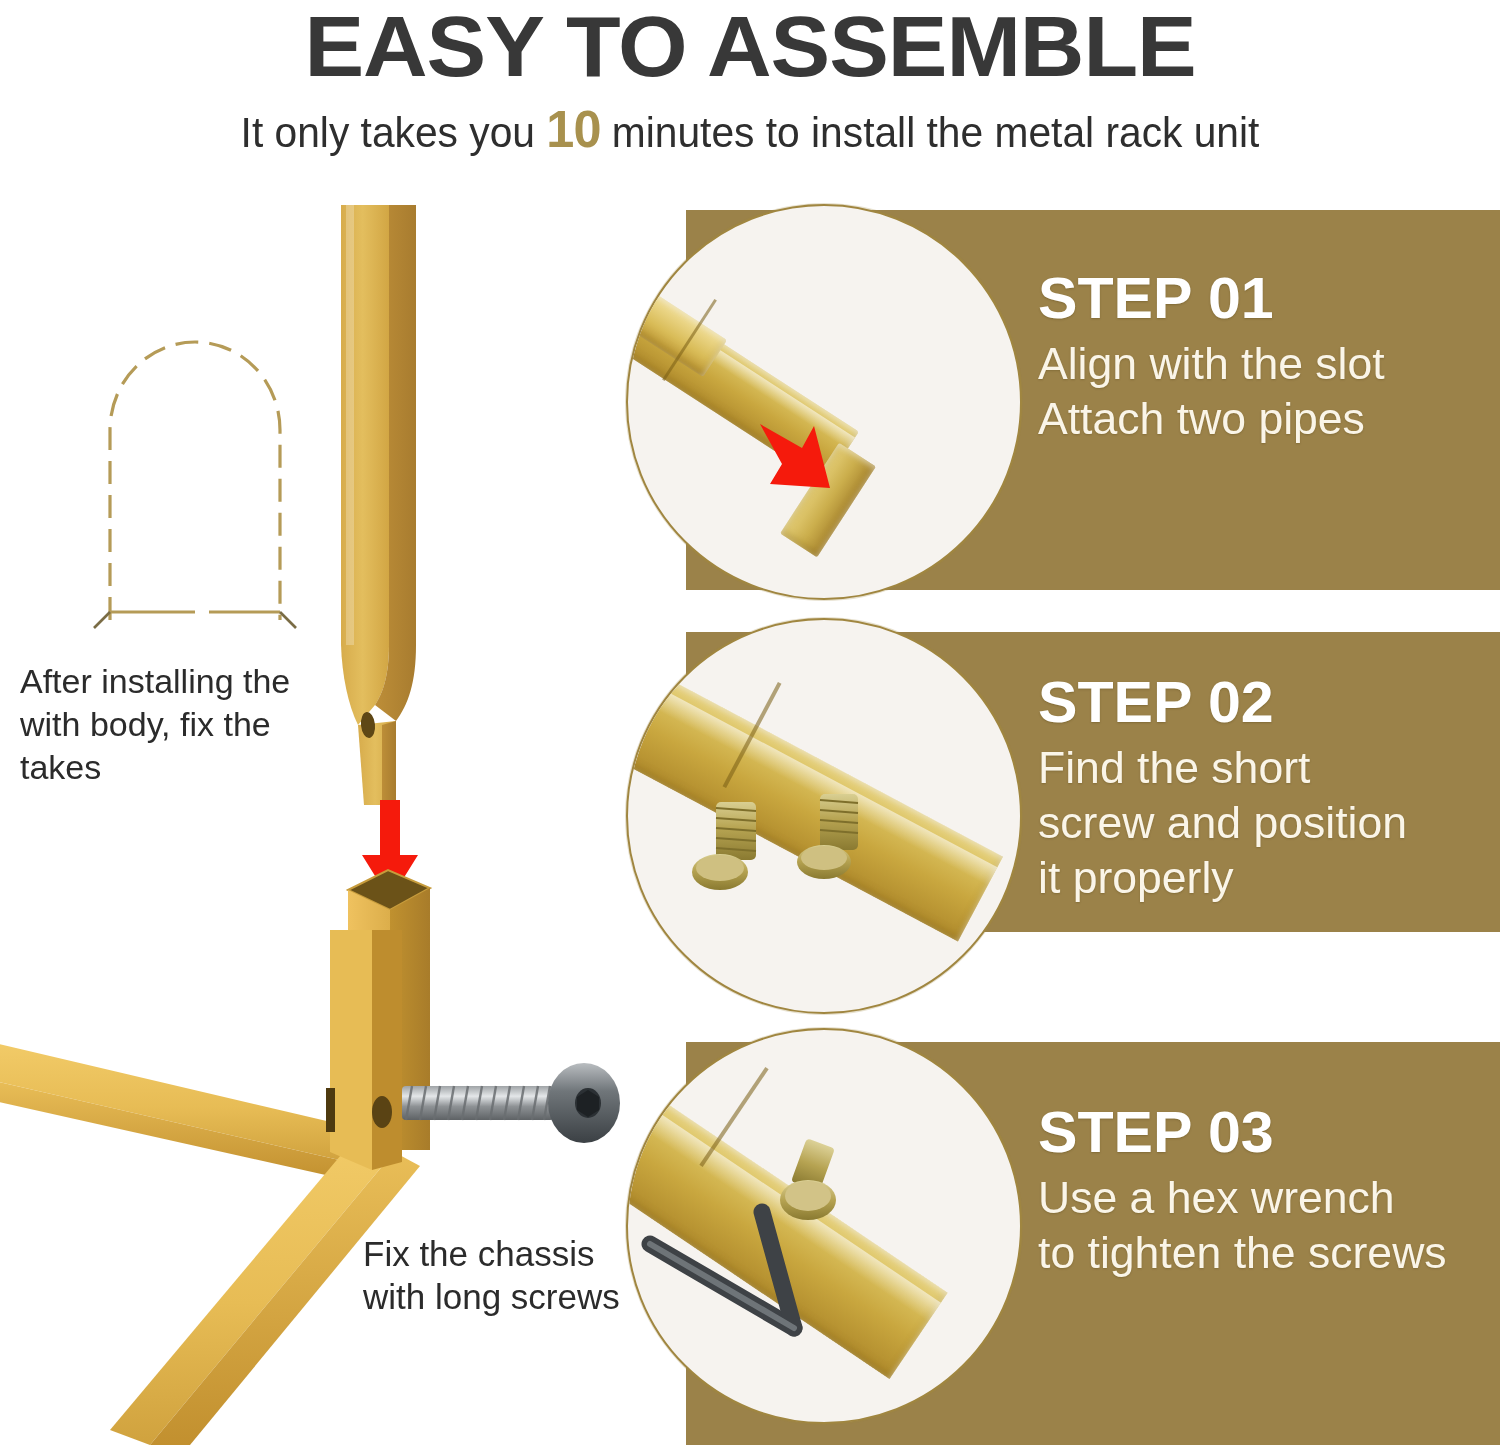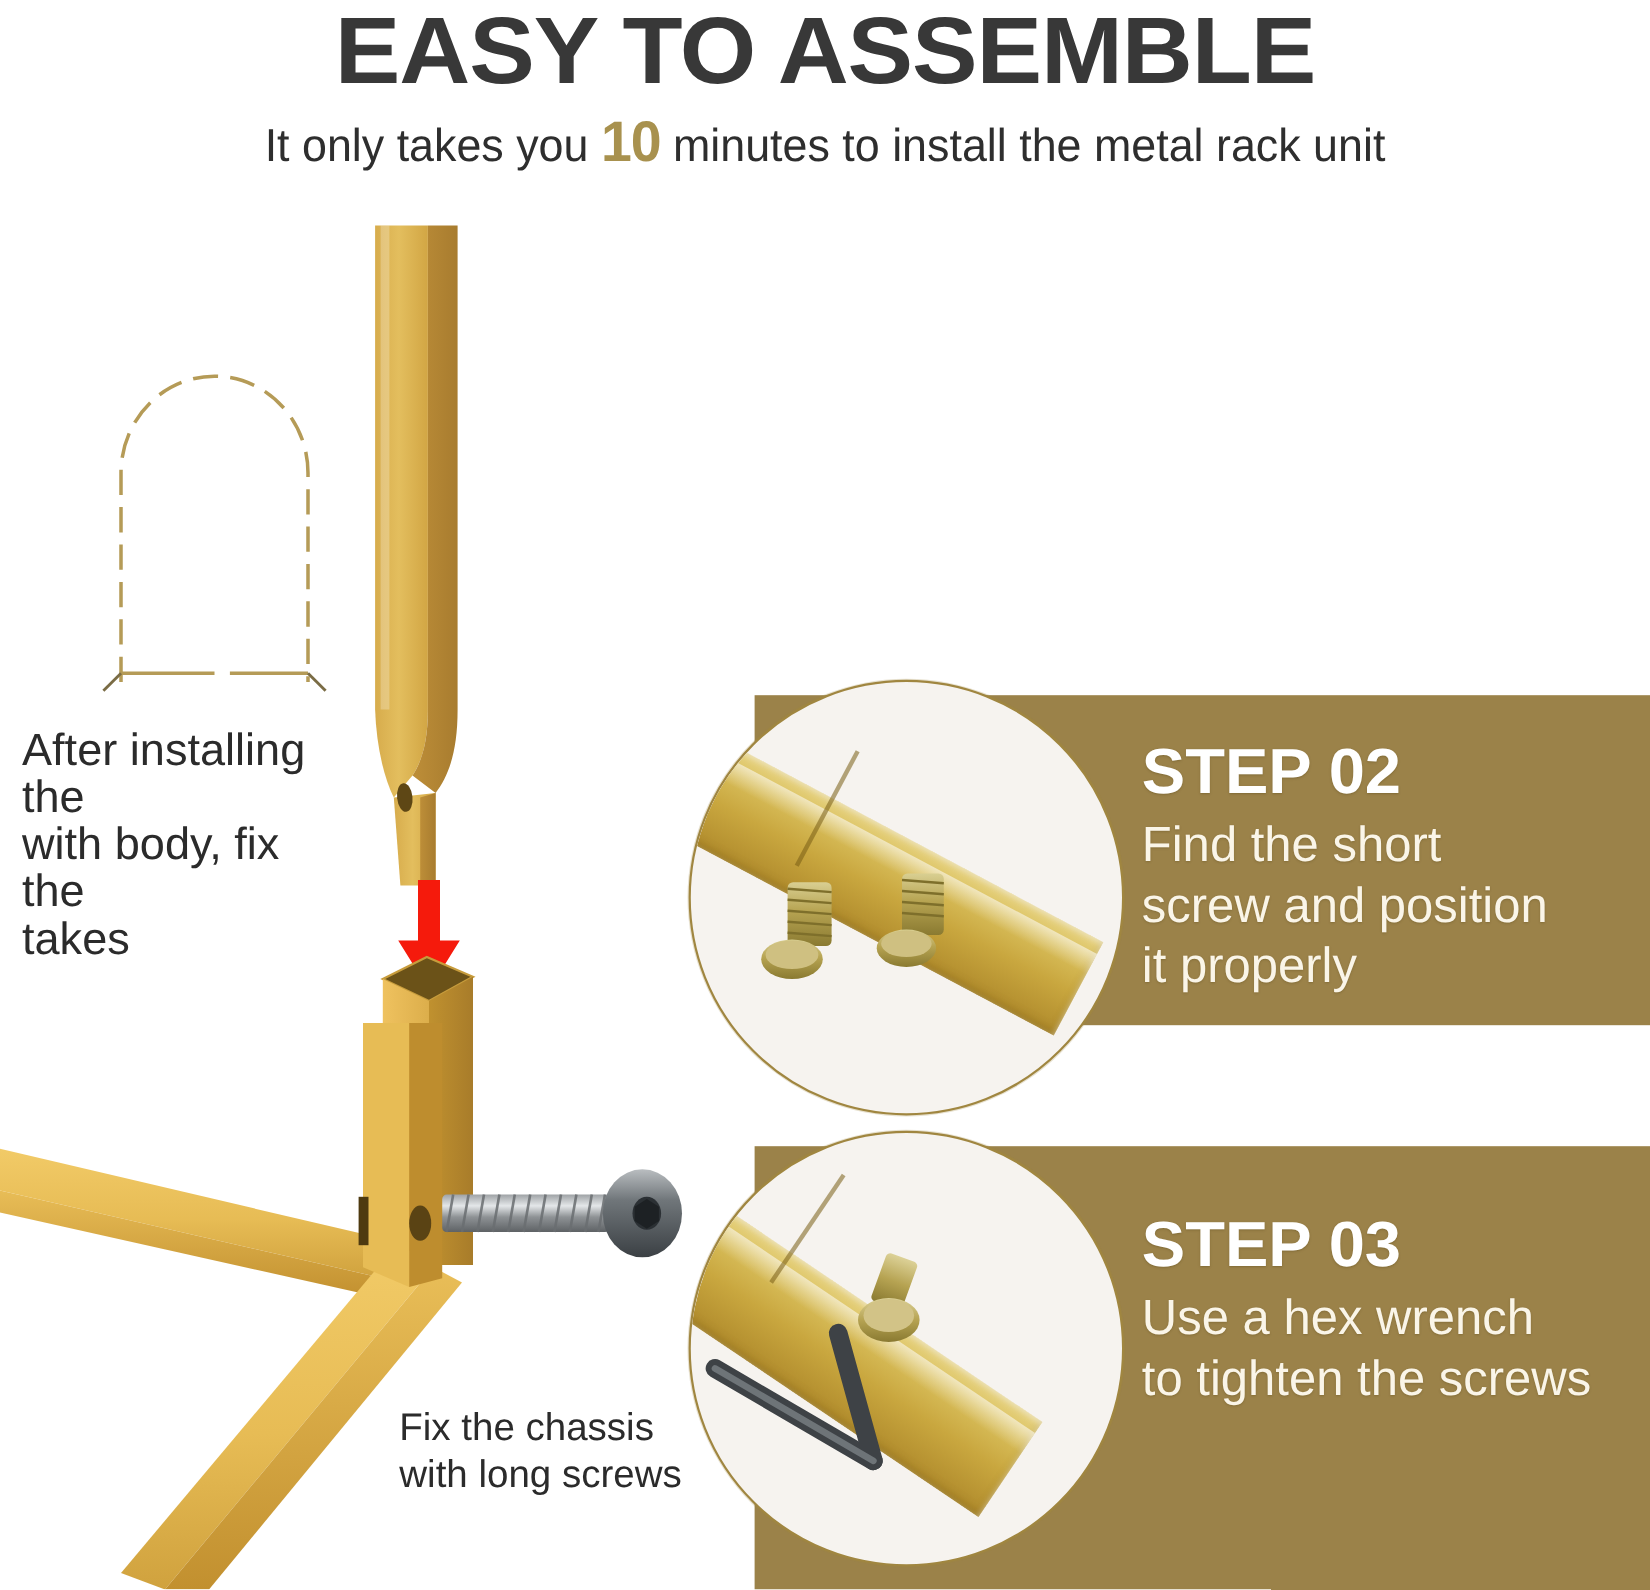--- a/index.html
+++ b/index.html
@@ -88,28 +88,27 @@
     background:linear-gradient(180deg,rgba(255,255,255,.55),rgba(255,255,255,0));
   }
   .seam{position:absolute;background:rgba(120,92,20,.55);}
 
   
   .svgabs{position:absolute;left:0;top:0;overflow:visible;}
 
   
   .arch-cap{
     position:absolute;left:20px;top:660px;width:300px;
-    font-size:41px;line-height:43px;color:#2b2b2b;
+    font-size:34px;line-height:43px;color:#2b2b2b;
     font-family:"Liberation Sans Narrow","Liberation Sans",sans-serif;
   }
   .chassis-cap{
     position:absolute;left:363px;top:1232px;width:280px;
     font-size:35px;line-height:43px;color:#2b2b2b;
     font-family:"Liberation Sans Narrow","Liberation Sans",sans-serif;
-    margin-top:44px;
   }
   .chassis-cap span,.arch-cap span{display:block;}
 </style>
 </head>
 <body>
 
 <div id="stage">
 
   <div class="headline">EASY TO ASSEMBLE</div>
 
@@ -239,20 +238,45 @@
     <ellipse cx="186" cy="43" rx="36" ry="40" fill="url(#head)"></ellipse>
     <ellipse cx="190" cy="43" rx="13" ry="15" fill="#2B3034"></ellipse>
     <path d="M190,30 l11,7 l0,13 l-11,7 l-11,-7 l0,-13 Z" fill="#1D2124"></path>
   </svg>
 
   <div class="chassis-cap">
     <span>Fix the chassis</span>
     <span>with long screws</span>
   </div>
 
+  <div class="panel" style="top:210px;height:380px;">
+    <div class="circle" style="left:-60px;top:-6px;width:392px;height:392px;">
+      <div class="inner">
+        <div class="goldbar spec" style="left:-46px;top:46px;width:330px;height:62px;
+             transform:rotate(33deg);transform-origin:left top;border-radius:3px;"></div>
+        <div class="goldbar" style="left:-52px;top:36px;width:180px;height:44px;
+             transform:rotate(33deg);transform-origin:left top;border-radius:3px;
+             background:linear-gradient(180deg,#F2E09A,#D9BC58 60%,#BD9733);"></div>
+        <div class="seam" style="left:60px;top:86px;width:3px;height:96px;transform:rotate(33deg);"></div>
+        <div class="goldbar" style="left:178px;top:240px;width:44px;height:108px;
+             transform:rotate(33deg);border-radius:2px;
+             background:linear-gradient(90deg,#E6D079,#CBAE4C 55%,#A9862F);"></div>
+        <svg class="svgabs" style="left:128px;top:212px;width:110px;height:92px;" viewBox="0 0 110 92">
+          <path d="M4,6 L46,30 L58,8 L74,70 L14,66 L26,46 Z" fill="#F51A0C"></path>
+        </svg>
+      </div>
+    </div>
+    <div class="txtwrap" style="top:56px;">
+      <div class="step-title">STEP 01</div>
+      <div class="step-body">
+        <span>Align with the slot</span>
+        <span>Attach two pipes</span>
+      </div>
+    </div>
+  </div>
 
   <div class="panel" style="top:632px;height:300px;">
     <div class="circle" style="left:-60px;top:-14px;width:392px;height:392px;">
       <div class="inner">
         <div class="goldbar spec" style="left:-40px;top:16px;width:470px;height:96px;
              transform:rotate(28deg);transform-origin:left top;"></div>
         <div class="seam" style="left:122px;top:56px;width:4px;height:118px;transform:rotate(28deg);"></div>
 
         <svg class="svgabs" style="left:60px;top:176px;width:230px;height:120px;" viewBox="0 0 230 120">
           <defs>

